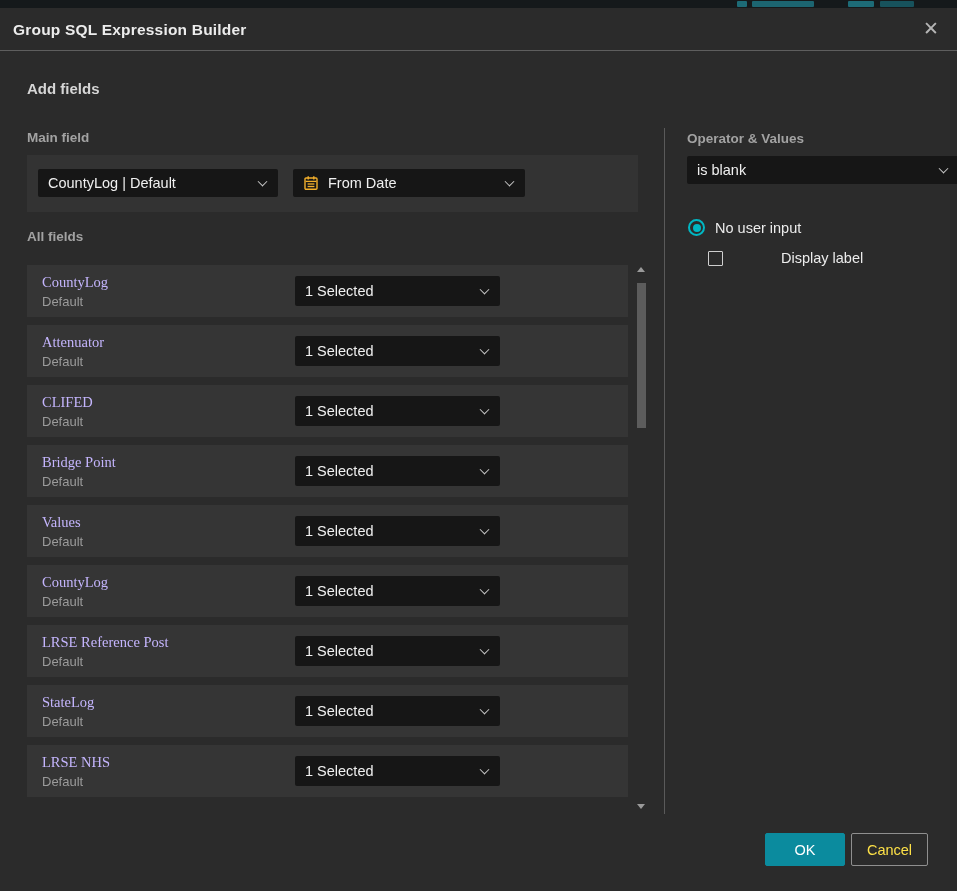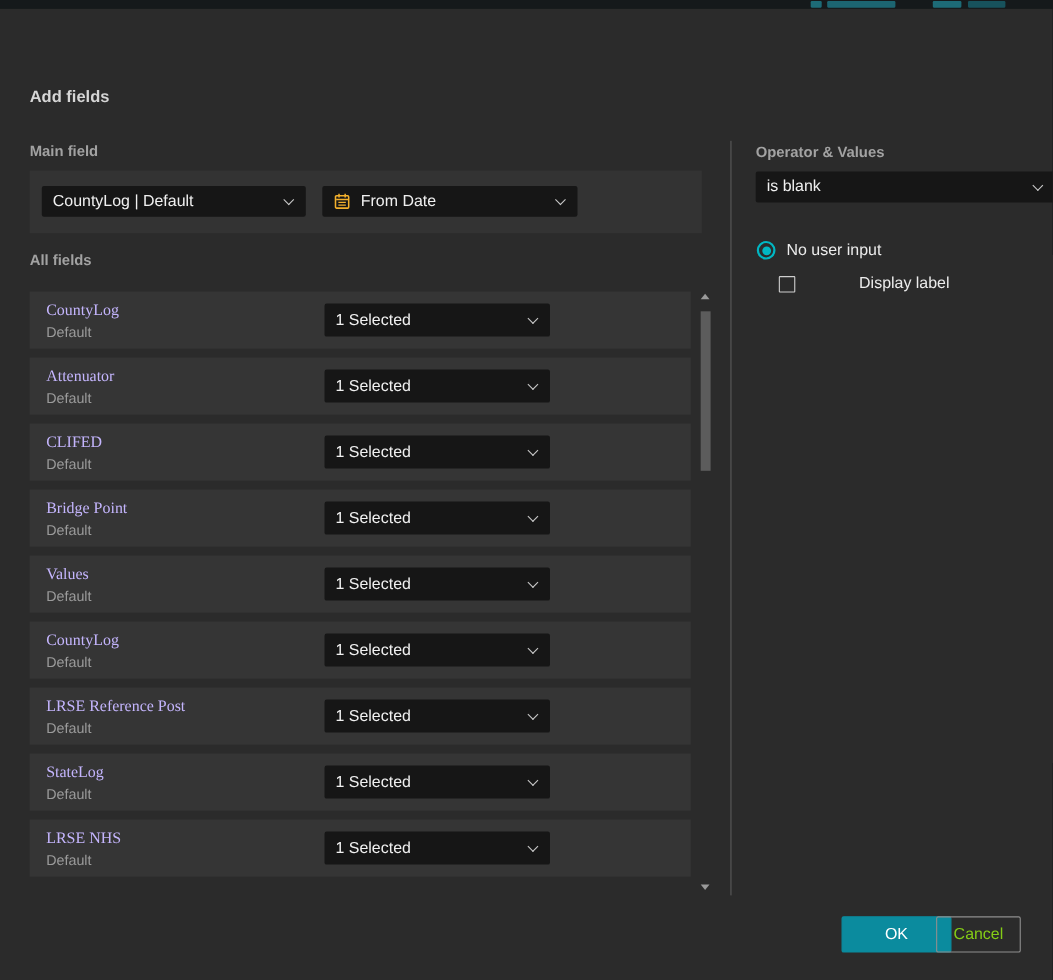--- a/index.html
+++ b/index.html
@@ -103,37 +103,41 @@
     width:15px; height:15px; border:1.5px solid #cfcfcf; border-radius:1px;
     background:transparent; flex:0 0 auto;
   }
 
   
   .btn {
     position:absolute; top:825px; height:33px; border-radius:2px;
     font-family:"Liberation Sans", sans-serif; font-size:14.5px;
     display:flex; align-items:center; justify-content:center; cursor:pointer;
   }
-  .btn-ok { left:765px; width:100px; background:#0b8b9e; color:#ffffff; border:1px solid #0b8b9e; }
-  .btn-cancel { left:851px; width:77px; background:transparent; color:#84cc16; border:1px solid #8f8f8f; }
+  .btn-ok { left:765px; width:80px; background:#0b8b9e; color:#ffffff; border:1px solid #0b8b9e; }
+  .btn-cancel { left:851px; width:77px; background:transparent; color:#fde047; border:1px solid #8f8f8f; }
 </style>
 </head>
 <body>
 
 <div class="screen">
 
   <div class="top-strip">
     <div class="frag" style="left:737px; width:10px; background:#1d6b77;"></div>
     <div class="frag" style="left:752px; width:62px; background:#1c6571;"></div>
     <div class="frag" style="left:848px; width:26px; background:#1d6b77;"></div>
     <div class="frag" style="left:880px; width:34px; background:#17525c;"></div>
   </div>
 
   <div class="dialog">
 
+    <div class="dlg-header">
+      <span class="dlg-title">Group SQL Expression Builder</span>
+      <span class="dlg-close">✕</span>
+    </div>
 
     <div class="section-heading">Add fields</div>
 
     <div class="sub-label main-field-label">Main field</div>
 
     <div class="main-panel">
       <div class="select sel-layer">
         <span class="value">CountyLog | Default</span>
         <span class="chev"></span>
       </div>

